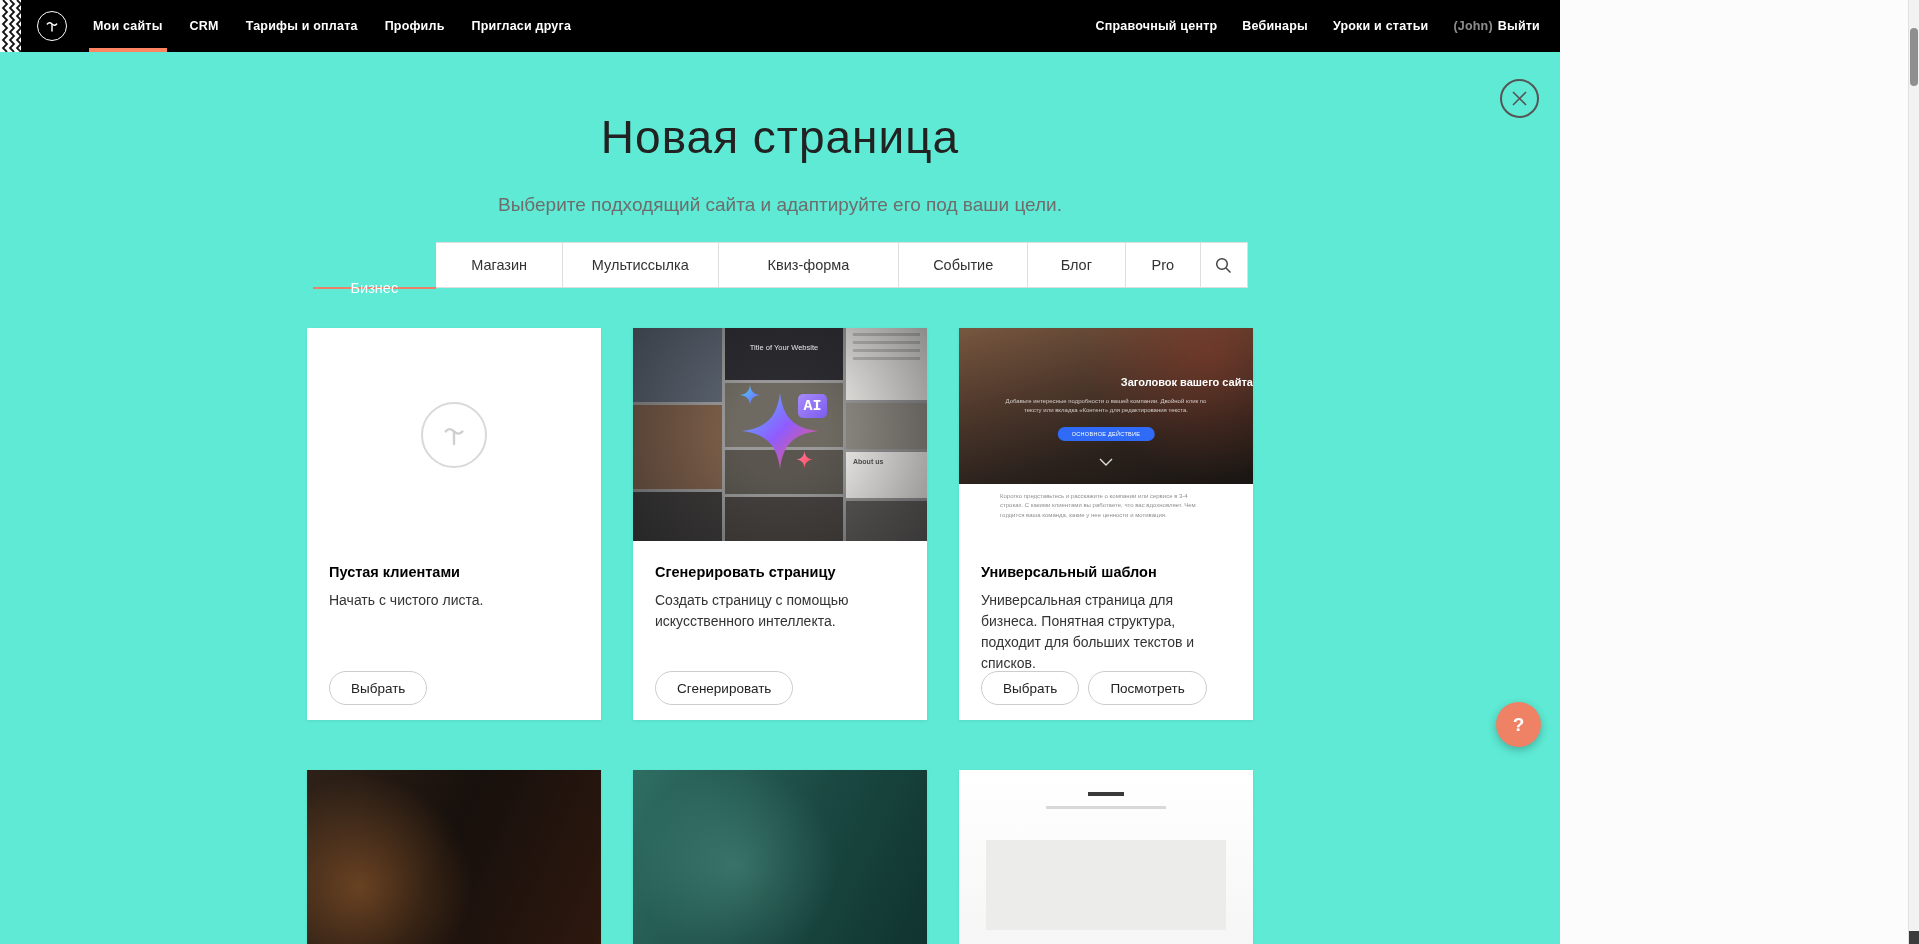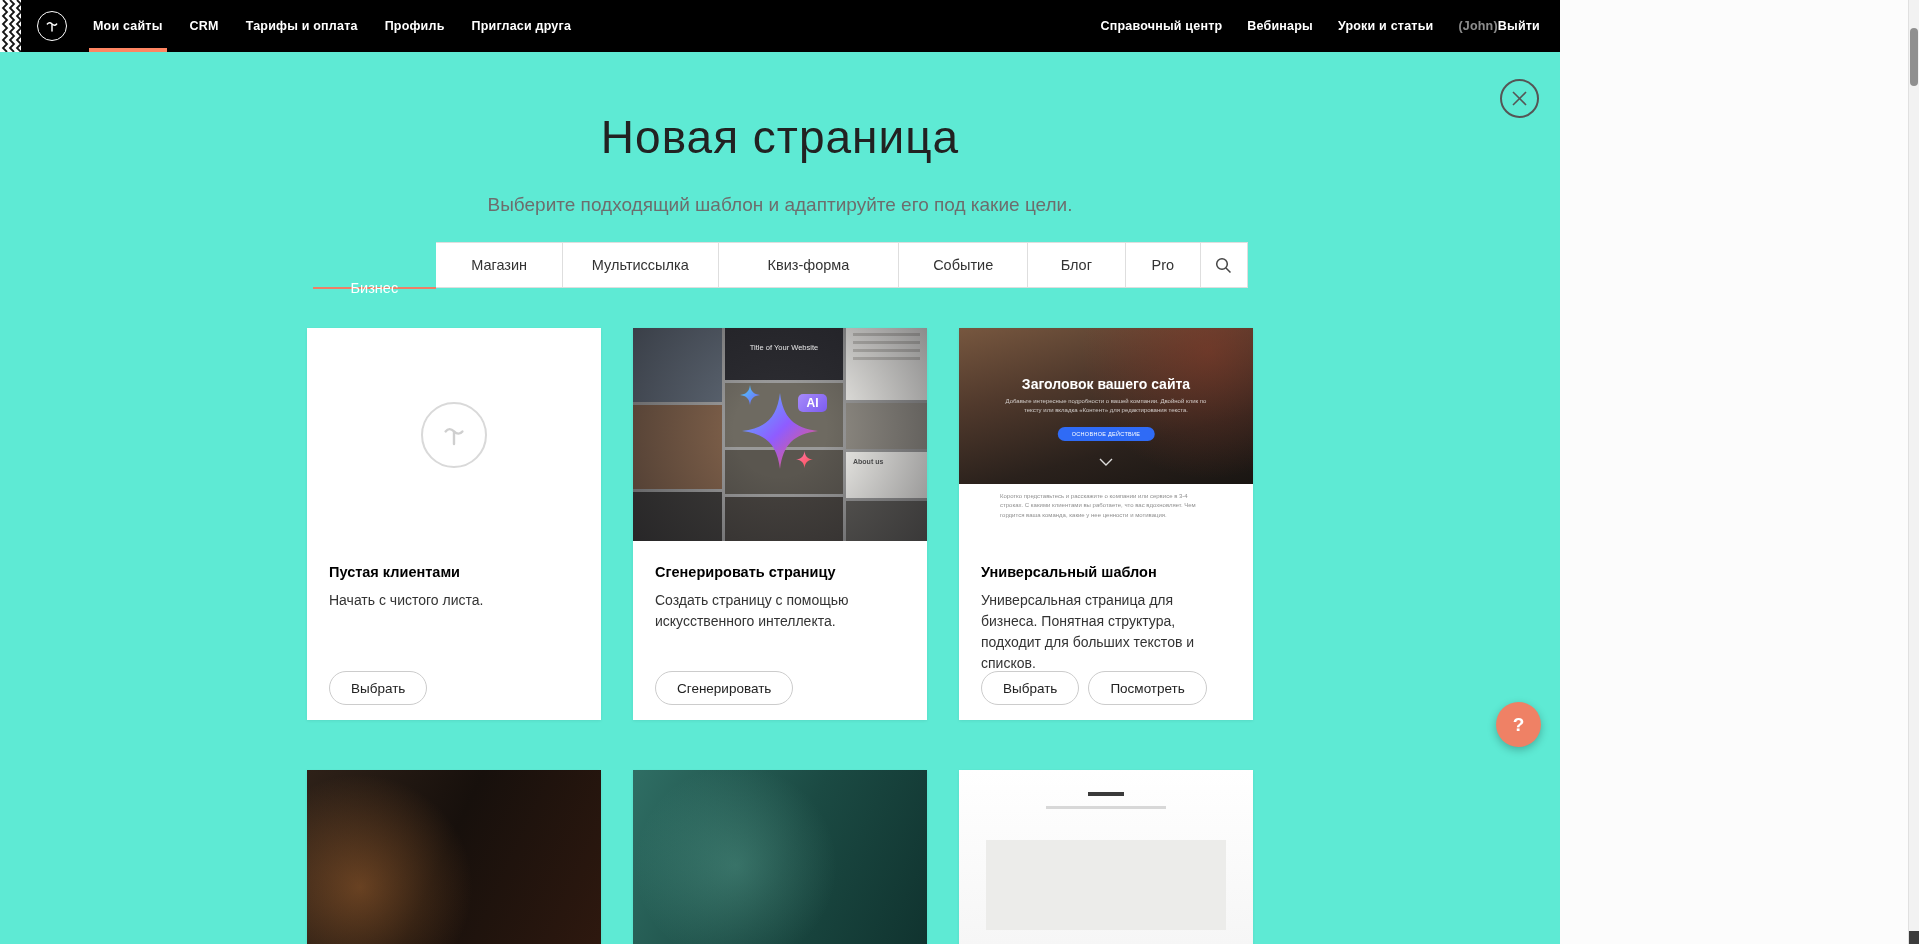--- a/index.html
+++ b/index.html
@@ -18,21 +18,21 @@
   .zigzag { width:21px; height:52px; background:#fff; flex:0 0 21px; }
   .navbar { flex:1; background:#000; display:flex; align-items:center; padding:0 20px 0 16px; }
   .logo { width:30px; height:30px; border:1.5px solid #fff; border-radius:50%;
           display:flex; align-items:center; justify-content:center; cursor:pointer; flex:0 0 30px; }
   .nav-left { display:flex; margin-left:26px; height:52px; align-items:center; }
   .nav-item { position:relative; color:#fff; font-size:12.5px; font-weight:700; letter-spacing:.2px;
               height:52px; display:flex; align-items:center; margin-right:27px; cursor:pointer; white-space:nowrap; }
   .nav-item.active::after { content:""; position:absolute; left:-4px; right:-4px; bottom:0; height:4px; background:#ff8562; }
   .nav-right { margin-left:auto; display:flex; align-items:flex-start; }
   .nav-right .nav-item { margin-right:0; margin-left:25px; }
-  .user-name { color:rgba(255,255,255,.55); }
+  .user-name { color:rgba(255,255,255,.55); margin-right:5px; }
   .user-logout { color:#fff; }
 
   
   .main { position:absolute; top:52px; left:0; width:1560px; height:892px; overflow:hidden; }
   .page-title { margin-top:58px; text-align:center; font-size:46px; font-weight:400; color:#222; letter-spacing:1px; }
   .page-subtitle { margin-top:30px; text-align:center; font-size:19px; font-weight:300; color:#6d6d6d; }
 
   .close-btn { position:absolute; left:1500px; top:79px; width:39px; height:39px; border:2px solid #555;
                border-radius:50%; display:flex; align-items:center; justify-content:center; cursor:pointer; z-index:6; }
 
@@ -63,29 +63,29 @@
   
   .collage { background:#9a9a9a; }
   .ct { position:absolute; }
   .panel-lines i { display:block; height:3px; background:#c4c2bd; margin:5px 7px 0; }
   .panel-label { font-size:7px; font-weight:700; color:#555; padding:6px 0 0 7px; }
   .collage-title { position:absolute; top:15px; left:92px; width:118px; text-align:center;
                    font-size:7.5px; color:rgba(255,255,255,.88); z-index:2; }
   .collage-overlay { position:absolute; inset:0; z-index:1;
                      background:radial-gradient(circle at 50% 48%, rgba(15,15,20,0) 25%, rgba(15,15,20,.45) 100%); }
   .sparkle { position:absolute; left:77px; top:33px; z-index:2; }
-  .ai-badge { position:absolute; left:165px; top:66px; width:29px; height:18px; border-radius:5px;
-              background:linear-gradient(135deg,#a78bfa,#7c5cf0); color:#fff; font-size:12px; font-weight:700;
-              display:flex; align-items:center; justify-content:center; z-index:3; }
+  .ai-badge { position:absolute; left:165px; top:66px; width:29px; height:24px; border-radius:5px;
+              background:linear-gradient(135deg,#a78bfa,#7c5cf0); color:#fff; font-size:15px; font-weight:700;
+              display:flex; align-items:center; justify-content:center; z-index:3;font-family:Liberation Mono, monospace; }
 
   
   .hero { height:156px; position:relative;
           background:radial-gradient(circle at 85% 15%, rgba(150,60,40,.45), transparent 45%),
                      linear-gradient(165deg,#77573f 0%,#50392c 35%,#2a211c 70%,#191512 100%); }
-  .hero-heading { position:absolute; top:48px; width:100%; text-align:center; color:#fff; font-size:14px; font-weight:700; }
+  .hero-heading { position:absolute; top:48px; width:100%; text-align:right; color:#fff; font-size:11px; font-weight:700; }
   .hero-sub { position:absolute; top:69px; left:50%; transform:translateX(-50%); width:205px; text-align:center;
               color:rgba(255,255,255,.72); font-size:6px; line-height:1.5; }
   .hero-cta { position:absolute; top:99px; left:50%; transform:translateX(-50%); background:#2f6bf6; color:#fff;
               font-size:5.5px; padding:4px 14px; border-radius:8px; letter-spacing:.3px; text-transform:uppercase;
               white-space:nowrap; cursor:pointer; }
   .hero-chevron { position:absolute; top:130px; left:50%; transform:translateX(-50%); }
   .tpl-body { height:57px; background:#fff; display:flex; justify-content:center; padding-top:8px; }
   .tpl-text { width:212px; font-size:6px; color:#8f8f8f; line-height:1.55; }
 
   
@@ -145,21 +145,21 @@
         <div class="nav-item">
           <span class="user-name">(John)</span>
           <span class="user-logout">Выйти</span>
         </div>
       </div>
     </div>
   </div>
 
   <div class="main">
     <div class="page-title">Новая страница</div>
-    <div class="page-subtitle">Выберите подходящий шаблон и адаптируйте его под какие цели.</div>
+    <div class="page-subtitle">Выберите подходящий сайта и адаптируйте его под ваши цели.</div>
 
     <div class="tabs">
       <div class="tab active" style="width:128px">Бизнес</div>
       <div class="tab" style="width:131px">Магазин</div>
       <div class="tab" style="width:161px">Мультиссылка</div>
       <div class="tab" style="width:187px">Квиз-форма</div>
       <div class="tab" style="width:133px">Событие</div>
       <div class="tab" style="width:101px">Блог</div>
       <div class="tab" style="width:78px">Pro</div>
       <div class="tab" style="width:48px">

